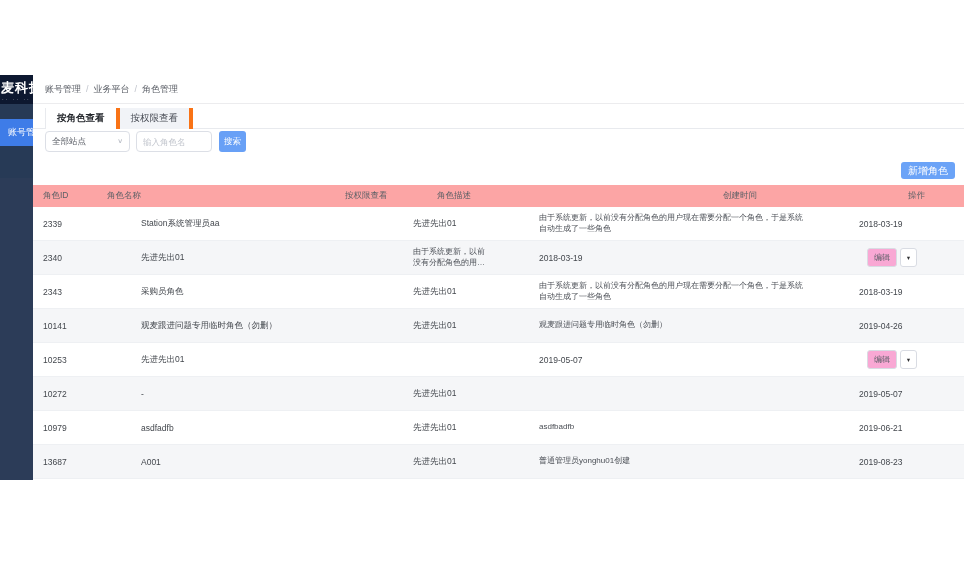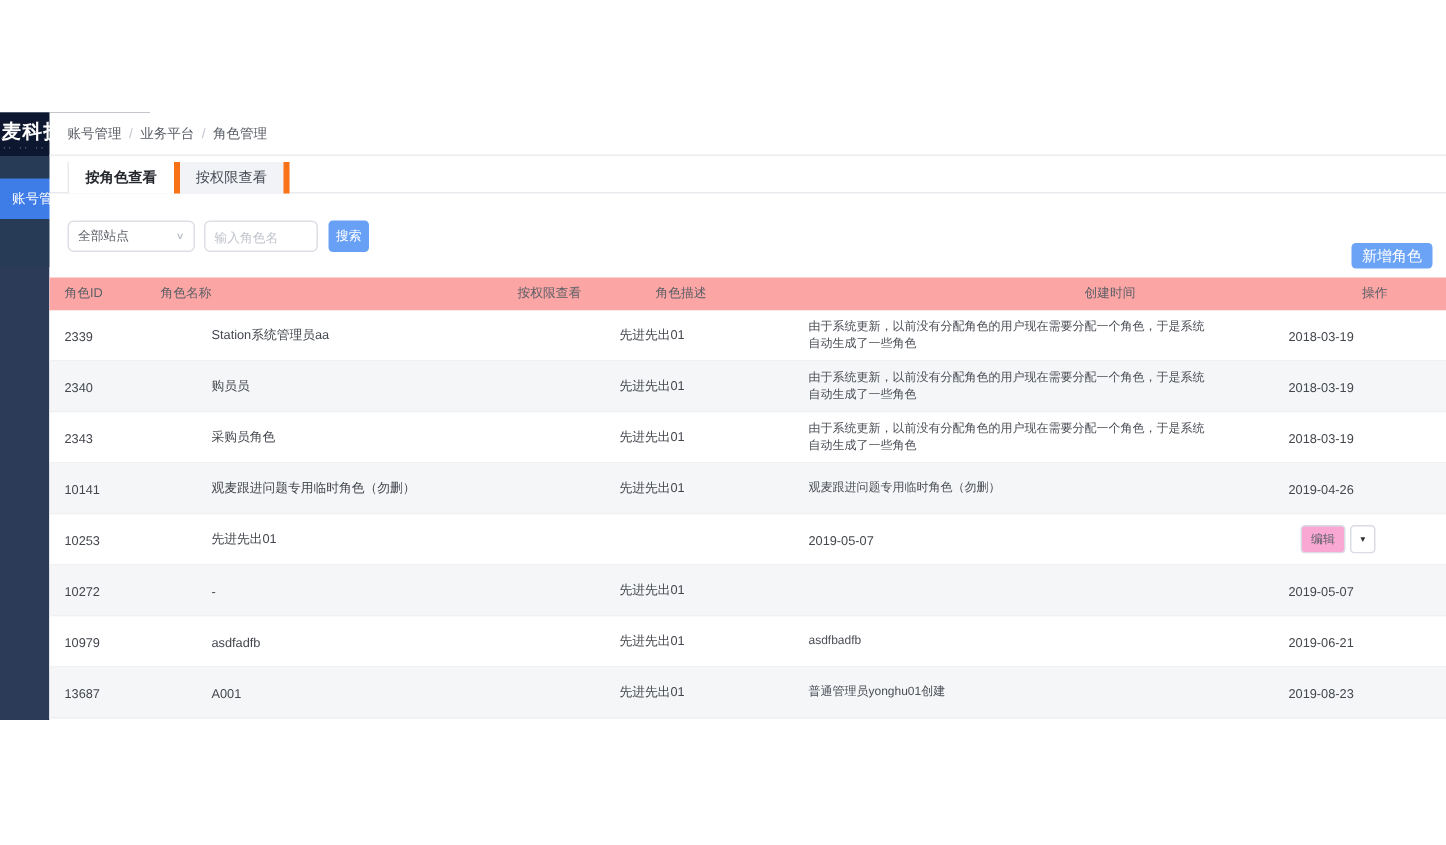--- a/index.html
+++ b/index.html
@@ -24,21 +24,21 @@
   .breadcrumb { position:absolute; left:0; top:0; width:100%; height:29px; border-bottom:1px solid #ececee;
                 display:flex; align-items:center; padding-left:12px; font-size:9px; color:#585c64; }
   .breadcrumb .sep { margin:0 5px; color:#c0c4cc; }
 
   .tabbar { position:absolute; left:0; top:33px; width:100%; height:21px; border-bottom:1px solid #e8eaee; display:flex; }
   .tab { height:21px; padding:0 11px; display:flex; align-items:center; font-size:9.5px; color:#4a4e57;
          background:#f1f3f7; border-right:4px solid #f97316; cursor:pointer; }
   .tab:first-child { margin-left:12px; border-left:1px solid #e8eaee; }
   .tab.active { background:#fff; color:#24272c; font-weight:bold; }
 
-  .filterbar { position:absolute; left:12px; top:72px; height:21px; display:flex; align-items:center; }
+  .filterbar { position:absolute; left:12px; top:56px; height:21px; display:flex; align-items:center; }
   .select { width:85px; height:21px; border:1px solid #dcdfe6; border-radius:4px; background:#fff;
             display:flex; align-items:center; justify-content:space-between; padding:0 6px; font-size:8.5px; color:#5a5e66; }
   .select .chev { color:#b4b9c2; font-size:8px; transform:scaleY(.8); }
   .textinput { width:76px; height:21px; border:1px solid #dcdfe6; border-radius:4px; margin-left:6px;
                font-size:8.5px; padding:0 6px; color:#303133; font-family:inherit; }
   .textinput::placeholder { color:#c0c4cc; }
   .btn-primary { height:21px; margin-left:7px; padding:0 5px; background:#68a0f6; border:none; border-radius:3px;
                  color:#fff; font-size:8.5px; font-family:inherit; cursor:pointer; }
 
   .add-btn { position:absolute; right:9px; top:87px; height:17px; padding:0 7px; background:#6ba3f7; border:none;
@@ -119,21 +119,20 @@
             <div class="cell">先进先出01</div>
             <div class="cell desc">由于系统更新，以前没有分配角色的用户现在需要分配一个角色，于是系统自动生成了一些角色</div>
             <div class="cell">2018-03-19</div>
             <div class="cell ops">
               <button class="edit-btn">编辑</button>
               <button class="caret-btn">▼</button>
             </div>
           </div>
           <div class="t-row">
             <div class="cell">2340</div>
-            <div class="cell">购员员</div>
             <div class="cell">先进先出01</div>
             <div class="cell desc">由于系统更新，以前没有分配角色的用户现在需要分配一个角色，于是系统自动生成了一些角色</div>
             <div class="cell">2018-03-19</div>
             <div class="cell ops">
               <button class="edit-btn">编辑</button>
               <button class="caret-btn">▼</button>
             </div>
           </div>
           <div class="t-row">
             <div class="cell">2343</div>

